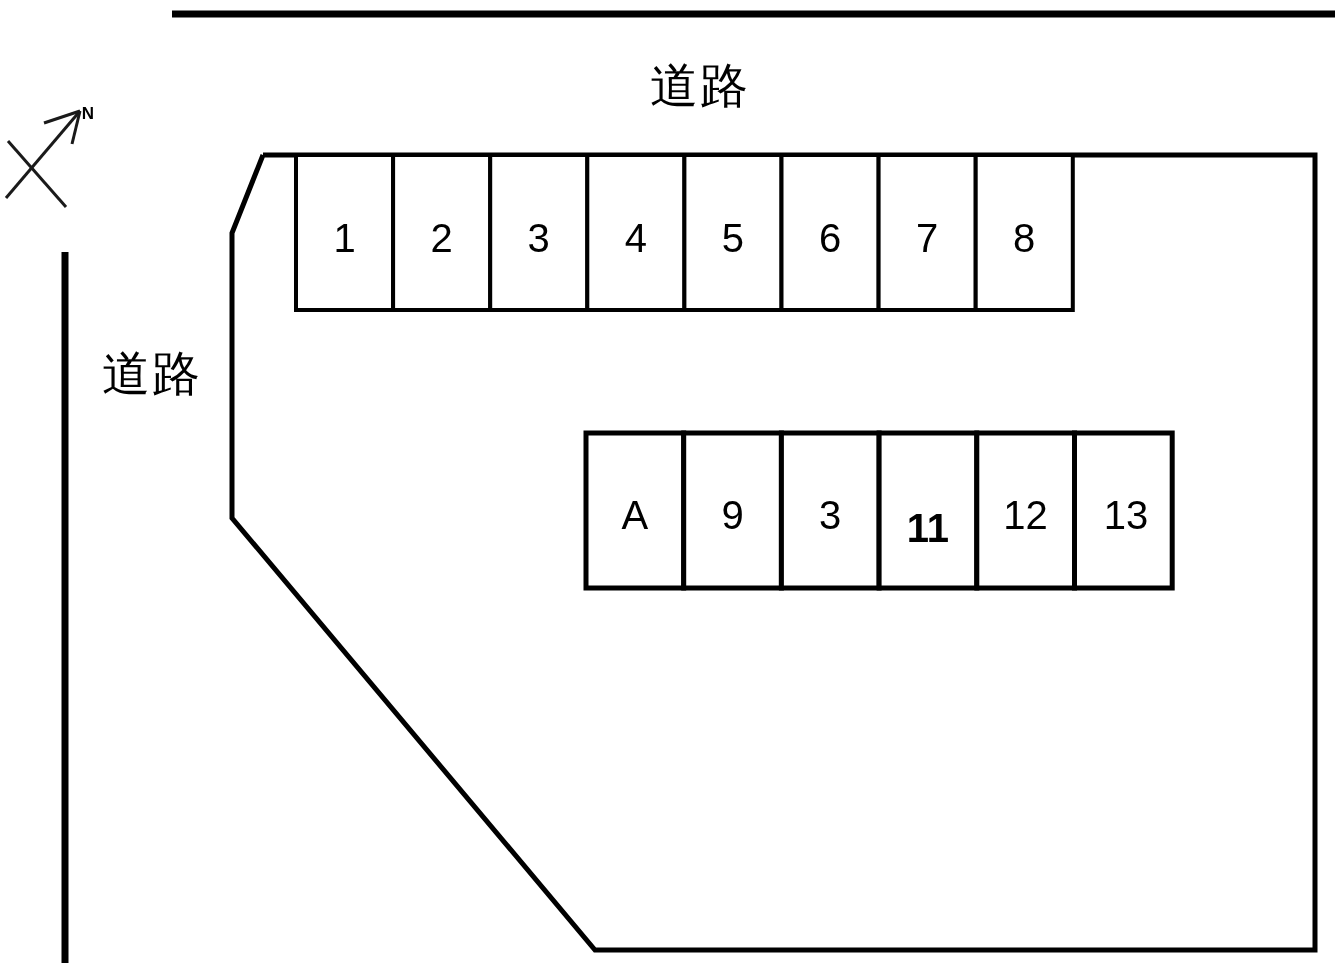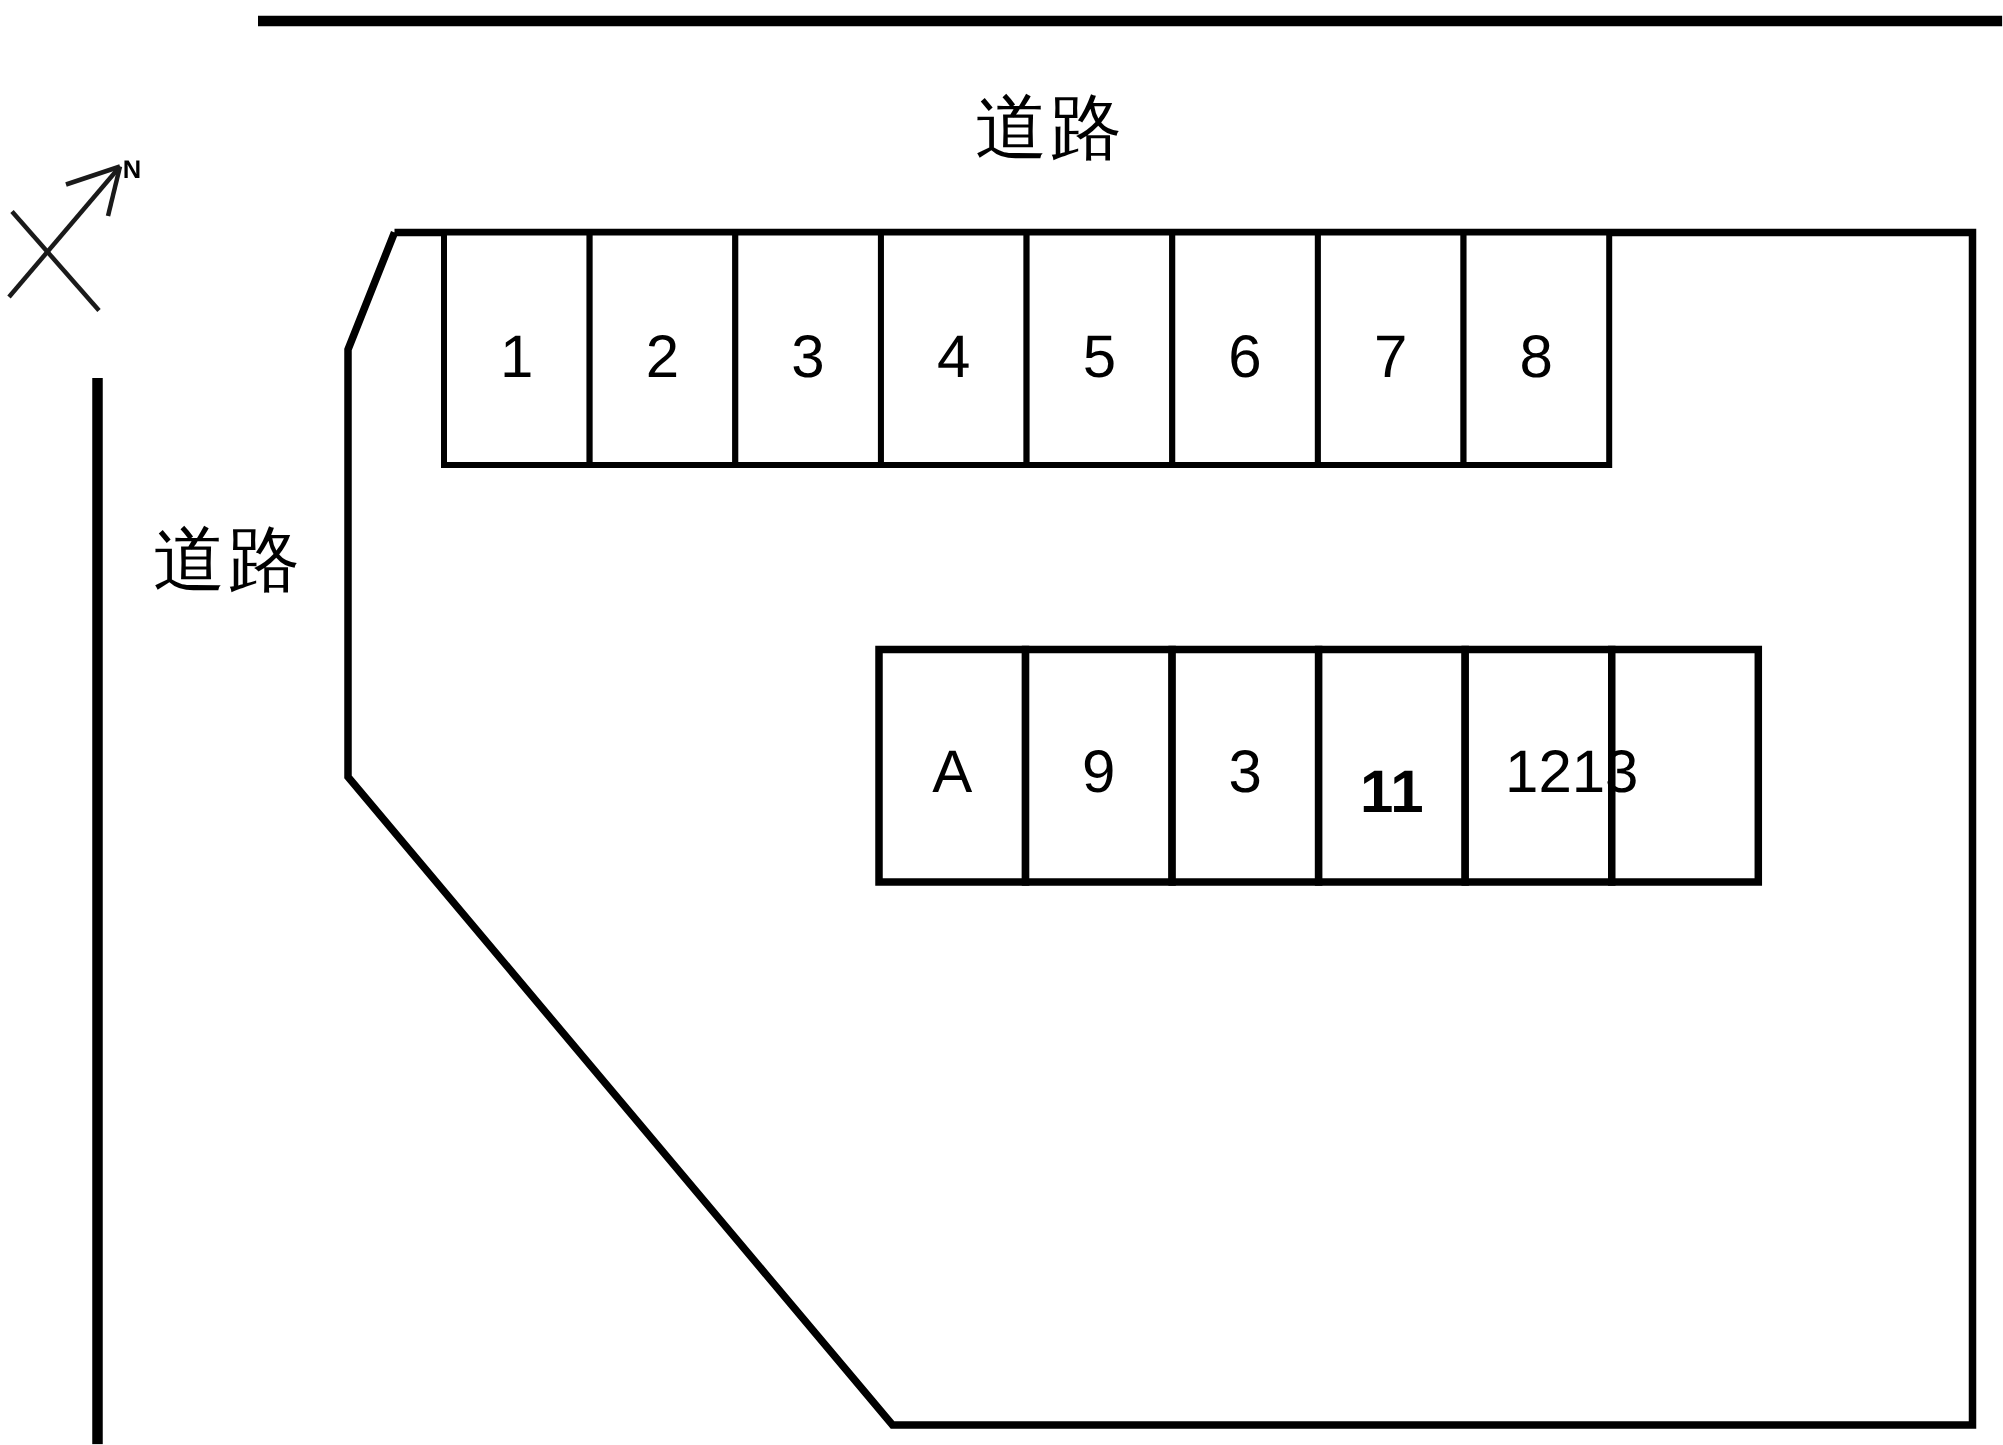--- a/index.html
+++ b/index.html
@@ -109,15 +109,15 @@
   <span class="stall-label" style="left:732.9px; top:238px;">5</span>
   <span class="stall-label" style="left:830px; top:238px;">6</span>
   <span class="stall-label" style="left:927.1px; top:238px;">7</span>
   <span class="stall-label" style="left:1024.2px; top:238px;">8</span>
 
   <span class="stall-label" style="left:634.8px; top:515px;">A</span>
   <span class="stall-label" style="left:732.5px; top:515px;">9</span>
   <span class="stall-label" style="left:830.2px; top:515px;">3</span>
   <span class="stall-label" style="left:927.9px; top:528px;font-weight:bold;">11</span>
   <span class="stall-label" style="left:1025.6px; top:515px;text-align:center;">12</span>
-  <span class="stall-label" style="left:1070px; top:515px;text-align:center;">13</span>
+  <span class="stall-label" style="left:1126px; top:515px;text-align:center;">13</span>
 
 </div>
 
 </body></html>

